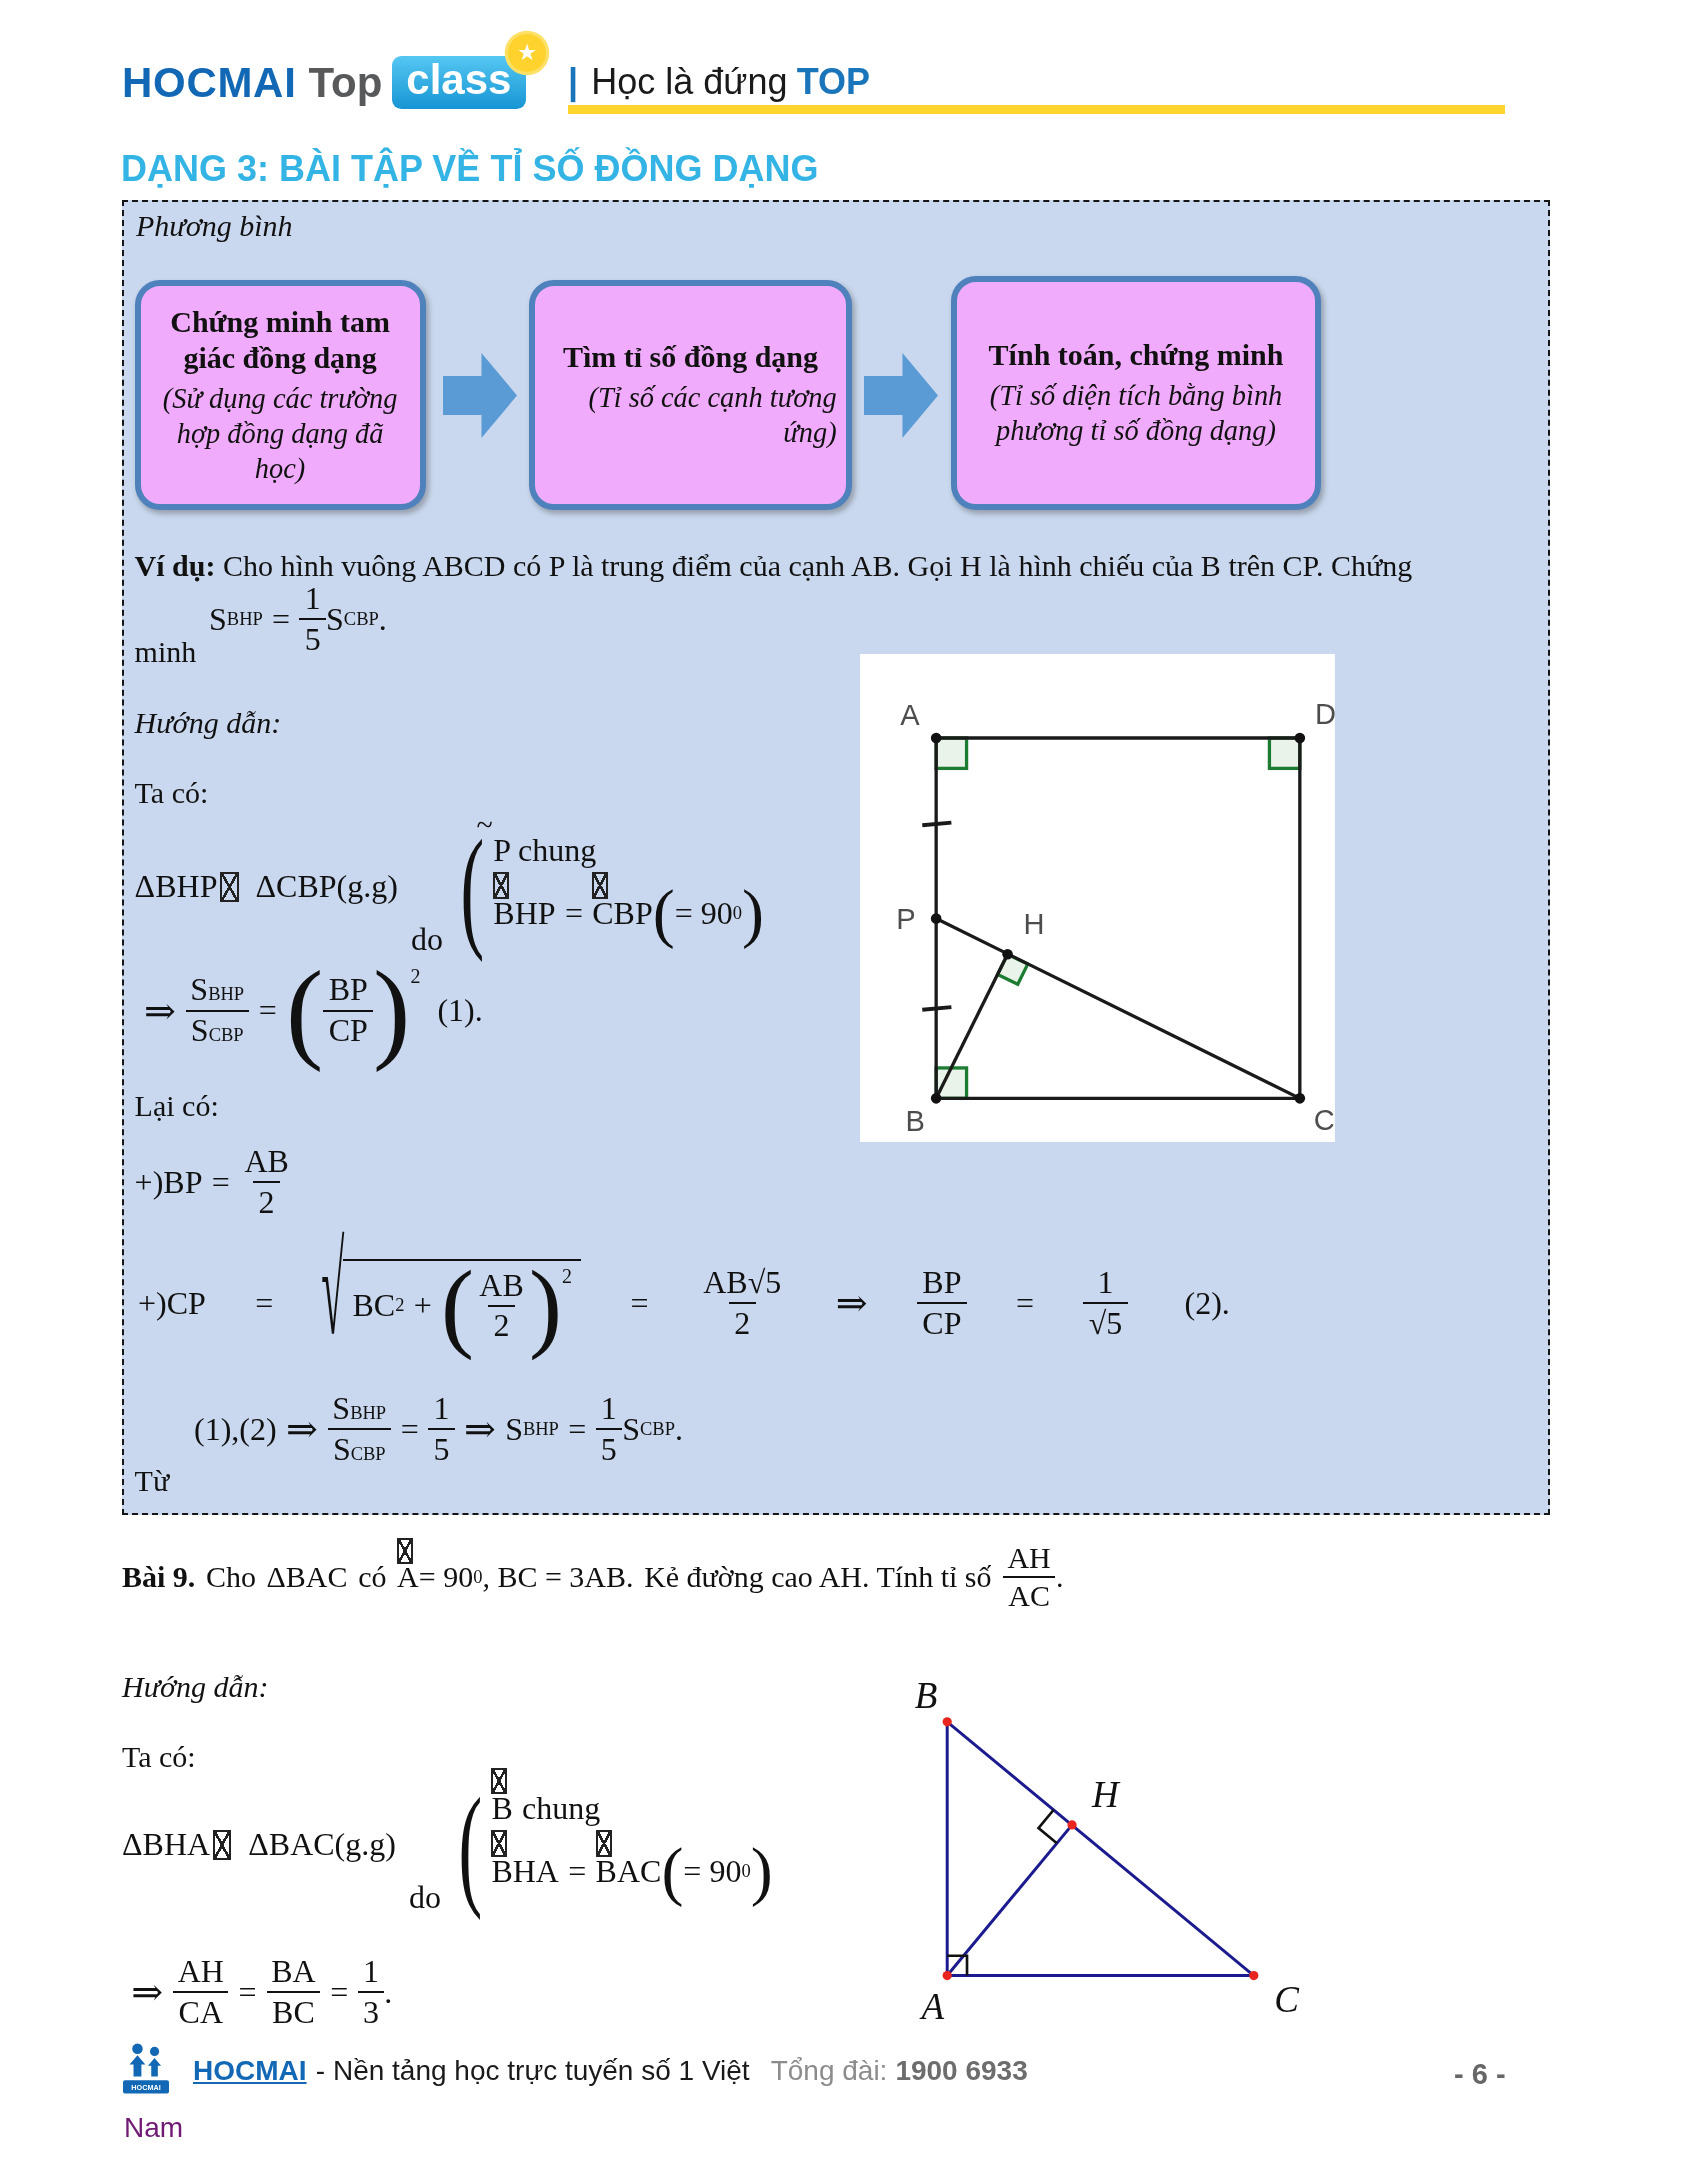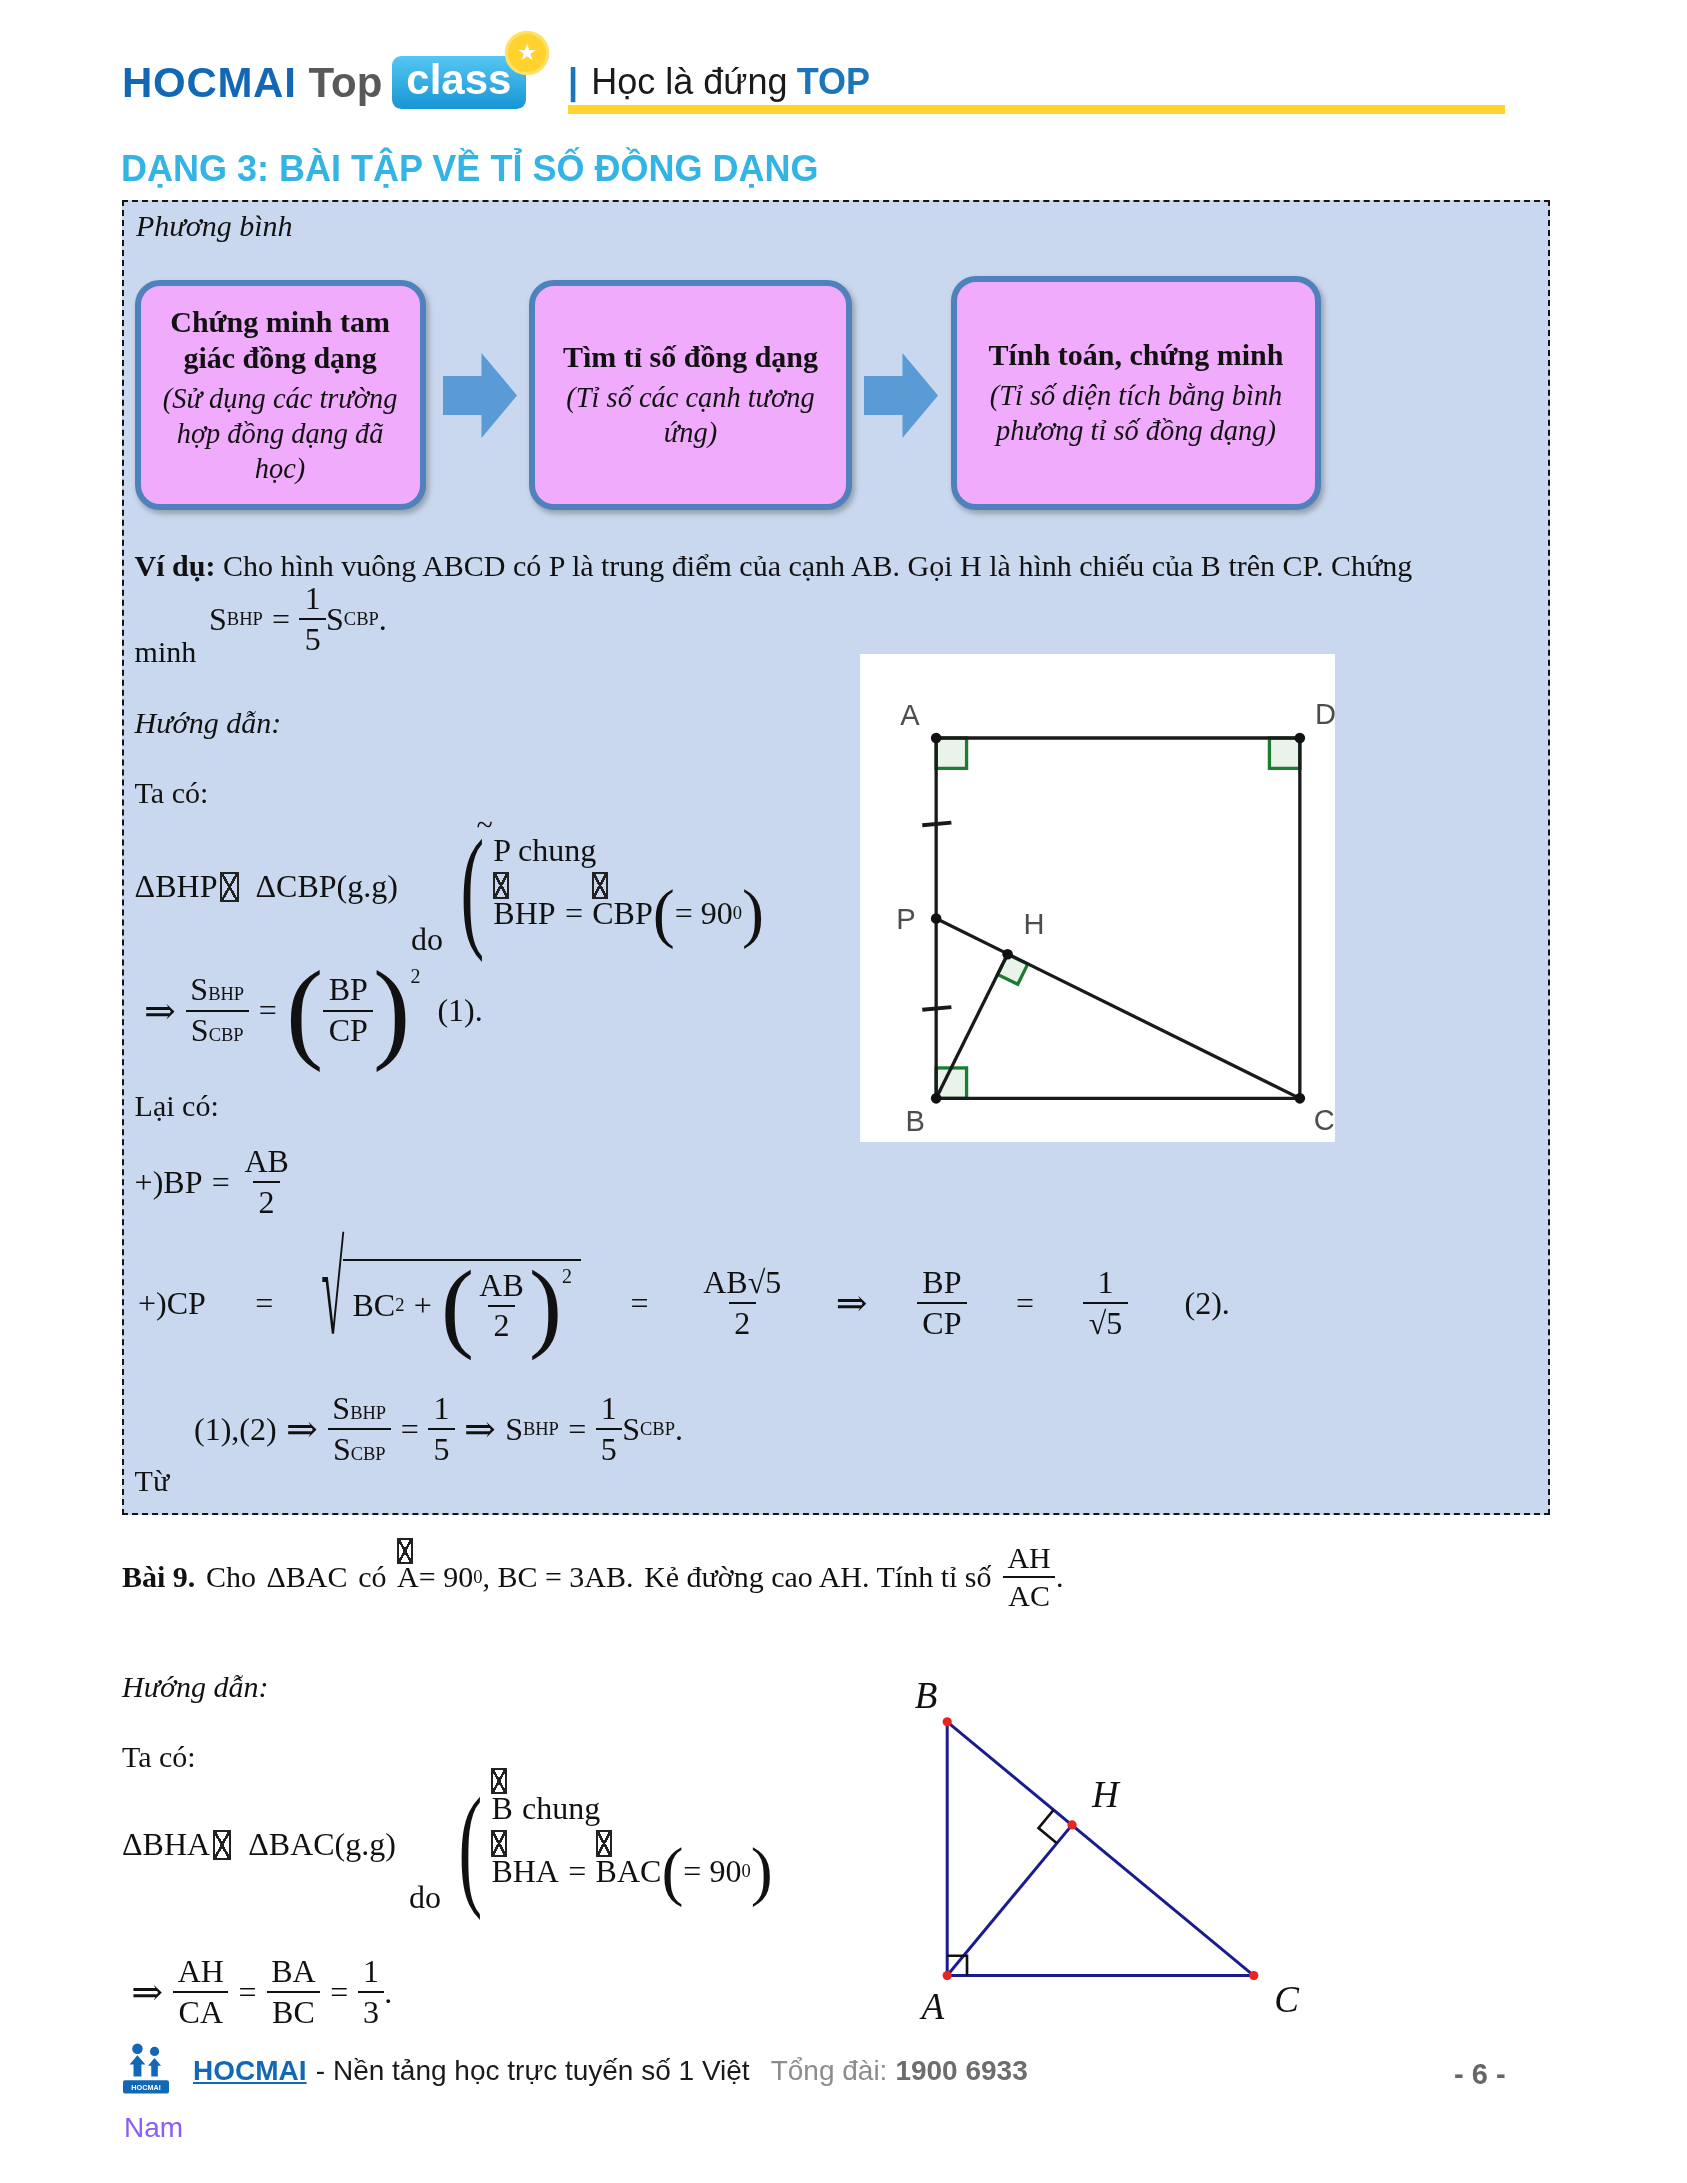--- a/index.html
+++ b/index.html
@@ -32,21 +32,21 @@
   .mbox{left:122px;top:200px;width:1428px;height:1315px;background:#c9d8ee;
         border:2px dashed #151515;box-sizing:border-box;}
   .mlabel{left:12px;top:6.6px;font-size:30px;font-style:italic;}
   .step{background:#f0abfc;border:6px solid #4f81bd;border-radius:25px;
         box-shadow:2.6px 3.3px 5.3px rgba(60,60,60,.35);display:flex;flex-direction:column;
         align-items:center;justify-content:center;text-align:center;
         padding:5.3px 9.3px;box-sizing:border-box;}
   .step .st{font-weight:bold;font-size:30px;line-height:1.22;}
   .step .ss{font-style:italic;font-size:28.4px;line-height:1.22;margin-top:5.3px;}
   #step1{left:10.6px;top:78px;width:291px;height:230px;}
-  #step2{left:405px;top:78px;width:323px;height:230px;}
+  #step2{left:405px;top:78px;width:323px;height:230px;text-align:right;}
   #step3{left:827px;top:74px;width:370px;height:234px;}
   .flowarrow{width:74px;height:85px;background:#5b9bd5;
              clip-path:polygon(0 27%,52% 27%,52% 0,100% 50%,52% 100%,52% 73%,0 73%);}
   #arrow1{left:319px;top:151px;}
   #arrow2{left:740px;top:151px;}
 
   .vidu{left:10.6px;top:344px;width:1408px;font-size:30px;line-height:1.3;}
   .minh{left:10.6px;top:433px;font-size:30px;}
   #claim{left:85px;top:378px;}
   #hd1{left:10.6px;top:504px;}
@@ -104,21 +104,21 @@
   #fig2{left:880px;top:1667px;}
 
   
   #flogo{left:123px;top:2042px;}
   #fline{left:193px;top:2055px;font-size:28px;display:flex;align-items:baseline;white-space:nowrap;}
   #fline .brand{color:#1368b5;font-weight:bold;text-decoration:underline;}
   #fline .desc{margin-left:9.3px;color:#1a1a1a;}
   #fline .hlabel{margin-left:21px;color:#8c8c8c;}
   #fline .hnum{margin-left:8px;color:#6d6d6d;font-weight:bold;}
   #pagenum{left:1454px;top:2058px;font-size:29px;font-weight:bold;color:#666;}
-  #nam{left:124px;top:2112px;font-size:28px;color:#8b5cf6;}
+  #nam{left:124px;top:2112px;font-size:28px;color:#701a75;}
 </style>
 </head>
 <body>
 
 <div class="page">
 
   <div class="abs logo">
     <span class="hm">HOCMAI</span>
     <span class="tp">Top</span>
     <span class="cls">

